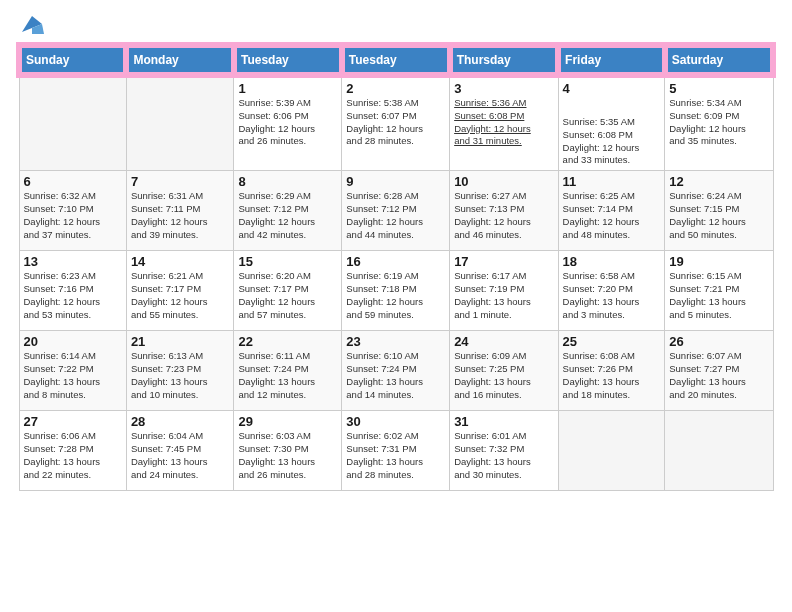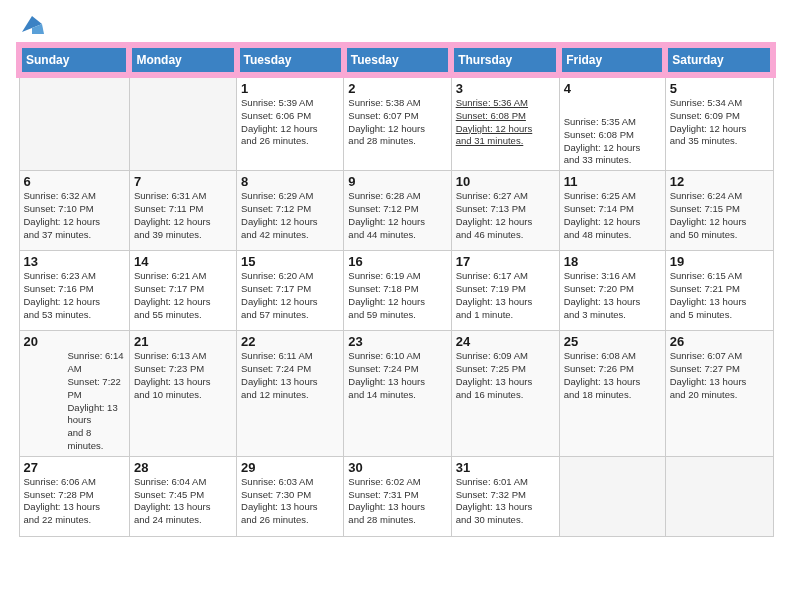--- a/index.html
+++ b/index.html
@@ -256,37 +256,37 @@
           </td>
           <td>
             <span class="day-number">17</span>
             <div class="day-info" style="white-space: pre-line;">Sunrise: 6:17 AM
 Sunset: 7:19 PM
 Daylight: 13 hours
 and 1 minute.</div>
           </td>
           <td>
             <span class="day-number">18</span>
-            <div class="day-info" style="white-space: pre-line;">Sunrise: 3:16 AM
+            <div class="day-info" style="white-space: pre-line;">Sunrise: 6:58 AM
 Sunset: 7:20 PM
 Daylight: 13 hours
 and 3 minutes.</div>
           </td>
           <td>
             <span class="day-number">19</span>
             <div class="day-info" style="white-space: pre-line;">Sunrise: 6:15 AM
 Sunset: 7:21 PM
 Daylight: 13 hours
 and 5 minutes.</div>
           </td>
         </tr>
         <tr>
           <td>
             <span class="day-number">20</span>
-            <div class="day-info" style="white-space: pre-line; margin-left: 44px;">Sunrise: 6:14 AM
+            <div class="day-info" style="white-space: pre-line;">Sunrise: 6:14 AM
 Sunset: 7:22 PM
 Daylight: 13 hours
 and 8 minutes.</div>
           </td>
           <td>
             <span class="day-number">21</span>
             <div class="day-info" style="white-space: pre-line;">Sunrise: 6:13 AM
 Sunset: 7:23 PM
 Daylight: 13 hours
 and 10 minutes.</div>

